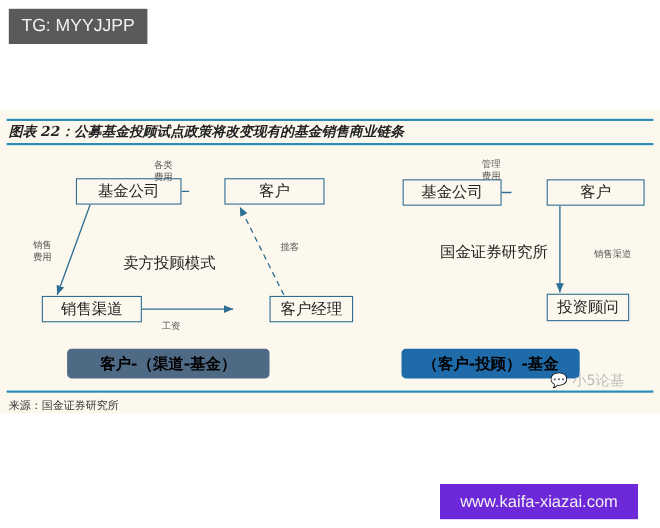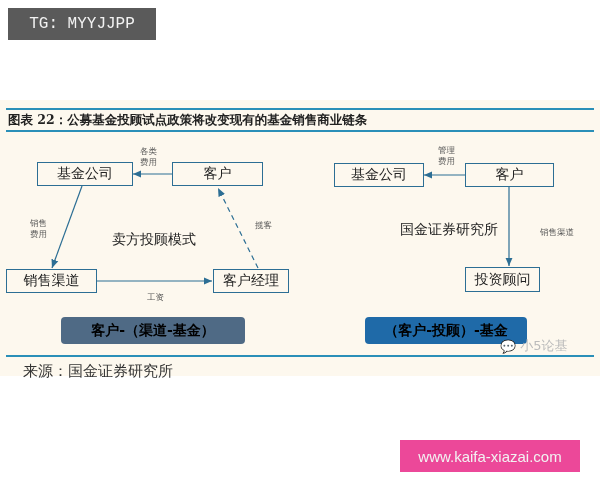--- a/index.html
+++ b/index.html
@@ -2,48 +2,48 @@
 <html><head>
   <meta charset="utf-8">
   <style>
     * { box-sizing: border-box; margin: 0; padding: 0; }
     body {
       width: 600px; height: 480px; background: #ffffff;
       position: relative; overflow: hidden;
       font-family: "DejaVu Sans", sans-serif;
     }
     .wm-top {
-      position: absolute; left: 8px; top: 8px; width: 148px; height: 32px;
+      position: absolute; left: 8px; top: 8px; width: 126px; height: 32px;
       background: #5a5a5a; color: #f2f2f2; font-size: 16px;
       display: flex; align-items: center; justify-content: center;
-      font-family: Liberation Mono, monospace;
+      font-family: Liberation Sans, sans-serif;
     }
     .wm-bottom {
       position: absolute; left: 400px; top: 440px; width: 180px; height: 32px;
-      background: #ec4899; color: #f2f2f2; font-size: 15px;
+      background: #6d28d9; color: #f2f2f2; font-size: 15px;
       display: flex; align-items: center; justify-content: center;
       font-family: "Liberation Sans", sans-serif;
     }
     .panel {
       position: absolute; left: 0; top: 100px; width: 600px; height: 276px;
       background: #fdf8ee;
     }
     .rule { position: absolute; left: 6px; width: 588px; height: 2px; background: #2a8fb8; }
     .title {
       position: absolute; left: 8px; top: 112px; font-size: 12.5px; font-weight: bold;
-      color: #222; font-family: "DejaVu Serif", serif; white-space: nowrap;
+      font-style: italic; color: #222; font-family: "DejaVu Serif", serif; white-space: nowrap;
     }
     .source {
-      position: absolute; left: 23px; top: 362px; font-size: 15px; color: #333;
+      position: absolute; left: 8px; top: 362px; font-size: 10px; color: #333;
       font-family: "DejaVu Serif", serif;
     }
     .node {
       position: absolute; border: 1.5px solid #2c6e94; background: #fdf8ee;
       display: flex; align-items: center; justify-content: center;
-      font-size: 14px; color: #222;
+      font-size: 14px; color: #222; margin-left: 32px;
     }
     .lbl { position: absolute; font-size: 8.5px; color: #555; line-height: 11px; text-align: right; }
     .mode { position: absolute; font-size: 14px; color: #222; }
     .pill {
       position: absolute; color: #000000; font-weight: bold; font-size: 14px;
       display: flex; align-items: center; justify-content: center; border-radius: 4px;
     }
     svg.lines { position: absolute; left: 0; top: 0; }
     .wechat {
       position: absolute; left: 500px; top: 337px; font-size: 13px; color: #bbb;

